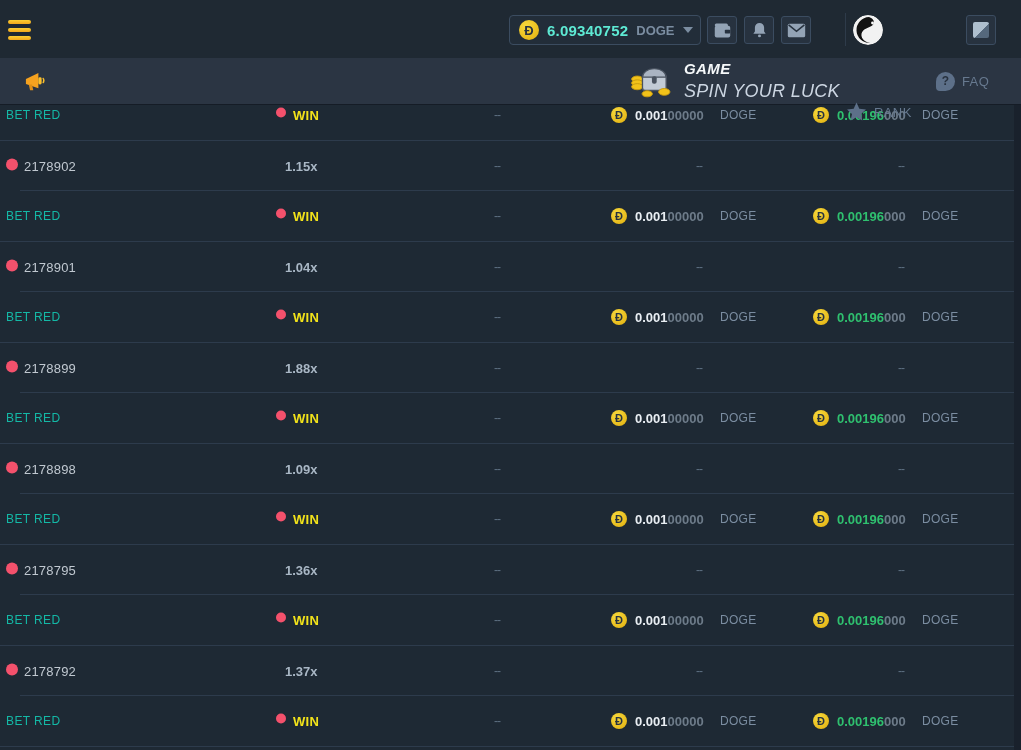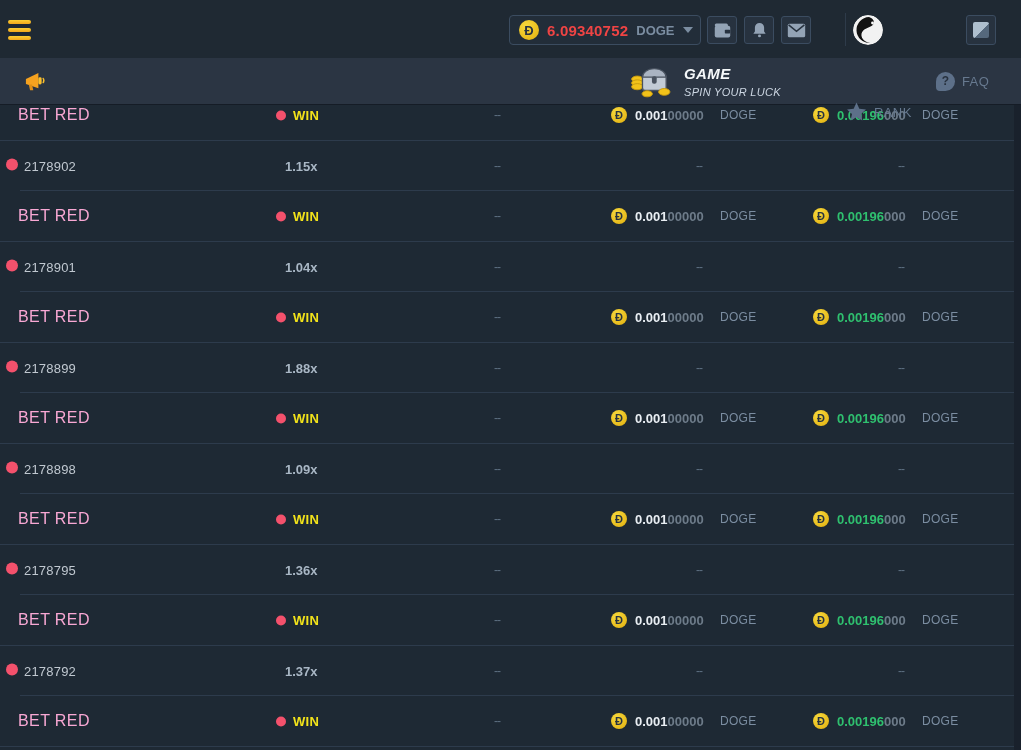--- a/index.html
+++ b/index.html
@@ -16,21 +16,21 @@
   .hamburger i { display:block; width:23px; height:4px; border-radius:2px; margin-bottom:4px;
                  background:linear-gradient(180deg,#fbcf33,#f2a71b); }
   .balance-pill { position:absolute; left:509px; top:15px; width:192px; height:30px;
                   border:1px solid #3b4c60; border-radius:4px; background:#222d39;
                   display:flex; align-items:center; padding:0 9px; cursor:pointer; }
   .coin { display:inline-flex; align-items:center; justify-content:center;
           border-radius:50%; background:radial-gradient(circle at 35% 30%, #f8d93c, #e0ae0e);
           color:#273240; font-weight:bold; flex:0 0 auto; }
   .coin.c20 { width:20px; height:20px; font-size:13px; }
   .coin.c16 { width:16px; height:16px; font-size:11px; }
-  .balance-amt { color:#ef4444; font-size:15px; font-weight:bold; margin-left:8px; letter-spacing:.2px; }
+  .balance-amt { color:#5eead4; font-size:15px; font-weight:bold; margin-left:8px; letter-spacing:.2px; }
   .balance-cur { color:#7b8da1; font-size:13px; font-weight:bold; margin-left:8px; }
   .caret { width:0; height:0; border-left:5px solid transparent; border-right:5px solid transparent;
            border-top:6px solid #7b8da1; margin-left:8px; }
   .ibtn { position:absolute; top:16px; width:30px; height:28px; border:1px solid #3b4c60; border-radius:3px;
           background:#27323f; display:flex; align-items:center; justify-content:center; cursor:pointer; }
   .ibtn.b1 { left:707px; } .ibtn.b2 { left:744px; } .ibtn.b3 { left:781px; }
   .ibtn.b4 { left:966px; top:15px; height:30px; }
   .vdiv { position:absolute; left:845px; top:13px; width:1px; height:33px; background:#2e3b4a; }
   .avatar { position:absolute; left:853px; top:15px; width:30px; height:30px; border-radius:50%; overflow:hidden; cursor:pointer; }
   .uname { position:absolute; left:890px; top:0; height:58px; display:flex; align-items:center;
@@ -41,36 +41,36 @@
   
   .announce { position:absolute; top:58px; left:0; width:1021px; height:47px; background:#2b3543;
               border-bottom:1px solid #151c26; z-index:4; }
   .mega { position:absolute; left:24px; top:12px; }
   .welcome-line { position:absolute; left:64px; top:0; height:46px; display:flex; align-items:center; white-space:nowrap; }
   .w-small { color:#f2f5f8; font-size:11px; font-weight:bold; letter-spacing:.6px; }
   .w-name  { color:#f3d612; font-size:15px; font-weight:bold; margin:0 7px; }
   .tasks { position:absolute; left:630px; top:0; height:46px; display:flex; align-items:center; cursor:pointer; }
   .chest { margin-right:12px; }
   .tasks-title { color:#f5f8fa; font-size:15px; font-weight:bold; font-style:italic; letter-spacing:.4px; }
-  .tasks-sub { color:#ccd6e2; font-size:11px; font-style:italic; margin-top:4px; letter-spacing:.3px; }
+  .tasks-sub { color:#ccd6e2; font-size:18px; font-style:italic; margin-top:4px; letter-spacing:.3px; }
   .hlink { position:absolute; top:0; height:46px; display:flex; align-items:center; color:#67798f;
            font-size:13px; letter-spacing:.4px; cursor:pointer; }
   .hlink svg, .hlink .qmark { margin-right:7px; }
   .hlink.rank { left:846px;margin-top:31px; } .hlink.faq { left:936px; }
   .qmark { width:19px; height:19px; border-radius:50% 50% 50% 4px; background:#5d7089; color:#27313e;
            font-size:12px; font-weight:bold; display:inline-flex; align-items:center; justify-content:center; }
   
   .bets-table { position:absolute; top:105px; left:0; width:1014px; height:645px; background:#1e2934; overflow:hidden; z-index:1; }
   .rows { margin-top:-15px; }
   .row { position:relative; height:50.5px; cursor:pointer; }
   .row::after { content:""; position:absolute; left:0; right:0; bottom:0; height:1px; background:#2d3b4c; }
   .row.game::after { left:20px; }
   .c { position:absolute; top:50%; transform:translateY(-50%); white-space:nowrap; }
-  .lbl { left:18px; color:#f9a8d4; font-size:16px; letter-spacing:.4px; }
-  .result { left:276px; display:flex; align-items:center; }
+  .lbl { left:6px; color:#14b8a6; font-size:12px; letter-spacing:.4px; }
+  .result { left:276px; display:flex; }
   .dot { display:inline-block; width:10px; height:10px; border-radius:50%; background:#f4516c; }
   .dot.big { width:12px; height:12px; }
   .win { color:#f2e21a; font-size:13px; font-weight:bold; margin-left:7px; letter-spacing:.3px; }
   .dash { width:16px; text-align:center; color:#5f7183; font-size:12px; letter-spacing:-1px; }
   .dsh1 { left:489px; } .dsh2 { left:691px; } .dsh3 { left:893px; }
   .cell { display:flex; align-items:center; width:170px; }
   .cell.betc { left:611px; } .cell.profc { left:813px; }
   .amt { margin-left:8px; font-size:13px; font-weight:bold; color:#e9eef3; }
   .amt .zeros { color:#6d7b89; font-weight:bold; }
   .profc .amt b { color:#2fc06f; }

